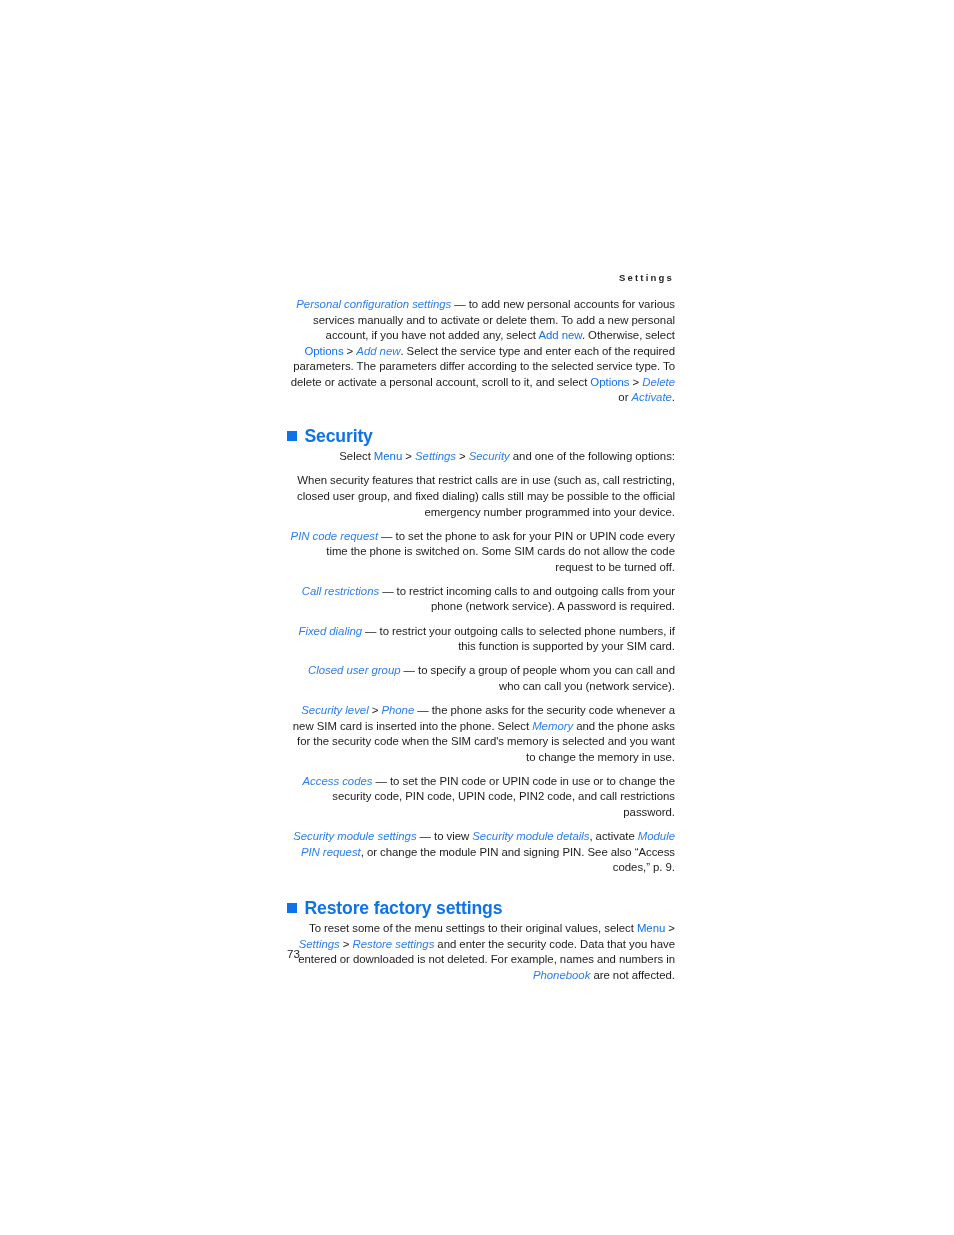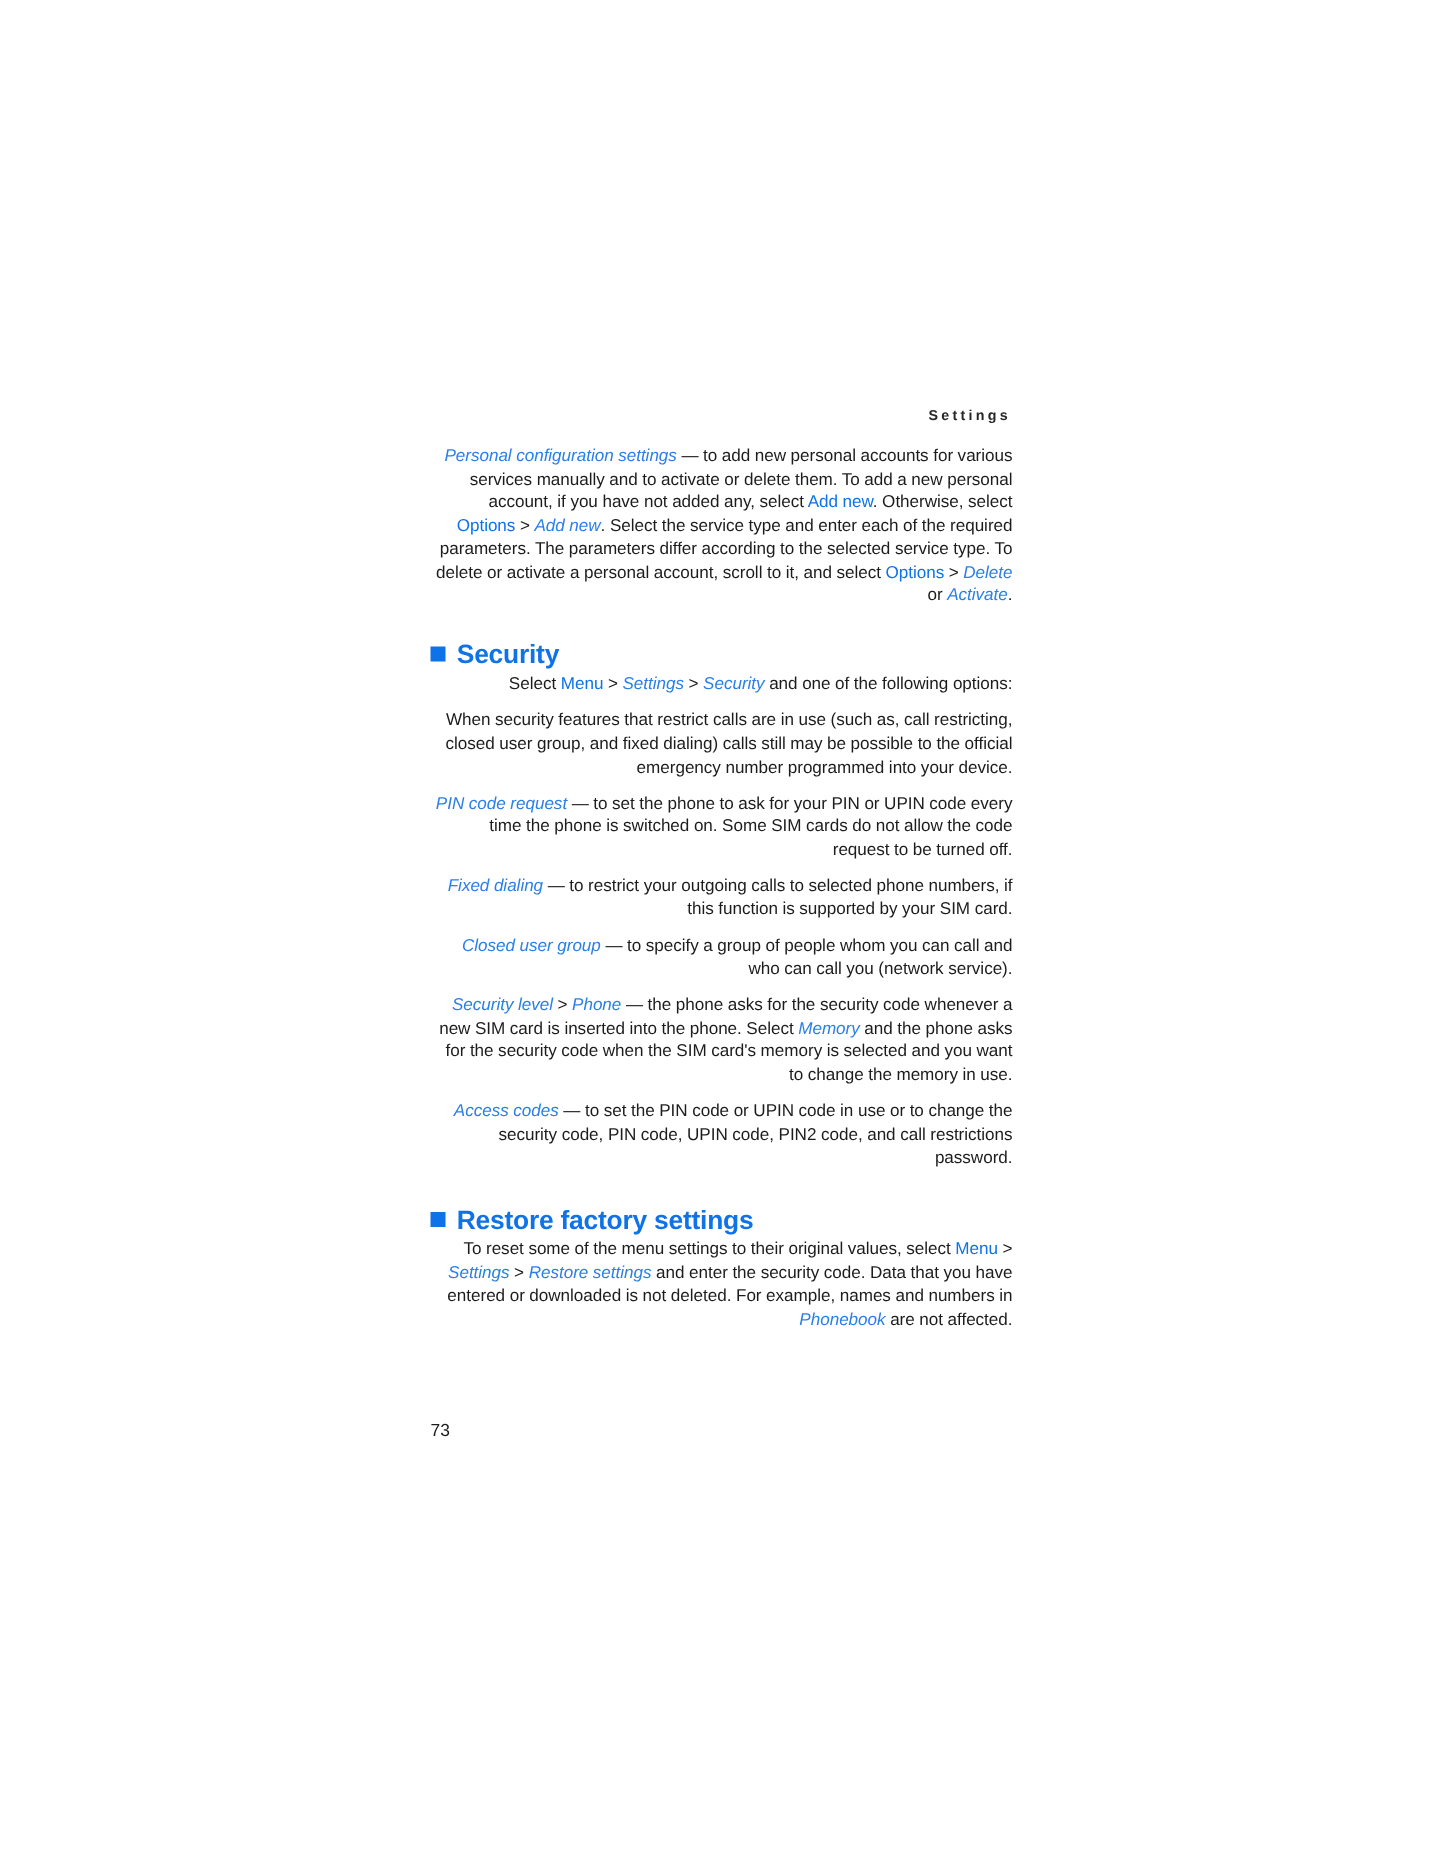--- a/index.html
+++ b/index.html
@@ -125,31 +125,33 @@
           <span class="bullet-square"></span>
           <span>Security</span>
         </h2>
 
       <p class="body"><span>Select </span><span class="sk">Menu</span><span class="gt"> &gt; </span><span class="mi">Settings</span><span class="gt"> &gt; </span><span class="mi">Security</span><span> and one of the following options:</span></p>
 
       <p class="body">When security features that restrict calls are in use (such as, call restricting, closed user group, and fixed dialing) calls still may be possible to the official emergency number programmed into your device.</p>
 
       <p class="body"><span class="mi">PIN code request</span><span> — </span><span>to set the phone to ask for your PIN or UPIN code every time the phone is switched on. Some SIM cards do not allow the code request to be turned off.</span></p>
 
+      <p class="body"><span class="mi">Call restrictions</span><span> — </span><span>to restrict incoming calls to and outgoing calls from your phone (network service). A password is required.</span></p>
 
       <p class="body"><span class="mi">Fixed dialing</span><span> — </span><span>to restrict your outgoing calls to selected phone numbers, if this function is supported by your SIM card.</span></p>
 
       <p class="body"><span class="mi">Closed user group</span><span> — </span><span>to specify a group of people whom you can call and who can call you (network service).</span></p>
 
       <p class="body"><span class="mi">Security level</span><span class="gt"> &gt; </span><span class="mi">Phone</span><span> — </span><span>the phone asks for the security code whenever a new SIM card is inserted into the phone. Select </span><span class="mi">Memory</span><span> and the phone asks for the security code when the SIM card's memory is selected and you want to change the memory in use.</span></p>
 
       <p class="body"><span class="mi">Access codes</span><span> — </span><span>to set the PIN code or UPIN code in use or to change the security code, PIN code, UPIN code, PIN2 code, and call restrictions password.</span></p>
 
 
 
+      <p class="body"><span class="mi">Security module settings</span><span> — </span><span>to view </span><span class="mi">Security module details</span><span>, activate </span><span class="mi">Module PIN request</span><span>, or change the module PIN and signing PIN. See also “Access codes,” p. 9.</span></p>
     </div>
 
     <div class="sec-wrap second">
       <h2 class="section">
           <span class="bullet-square"></span>
           <span>Restore factory settings</span>
         </h2>
 
       <p class="body"><span>To reset some of the menu settings to their original values, select </span><span class="sk">Menu</span><span class="gt"> &gt; </span><span class="mi">Settings</span><span class="gt"> &gt; </span><span class="mi">Restore settings</span><span> and enter the security code. Data that you have entered or downloaded is not deleted. For example, names and numbers in </span><span class="mi">Phonebook</span><span> are not affected.</span></p>
     </div>

